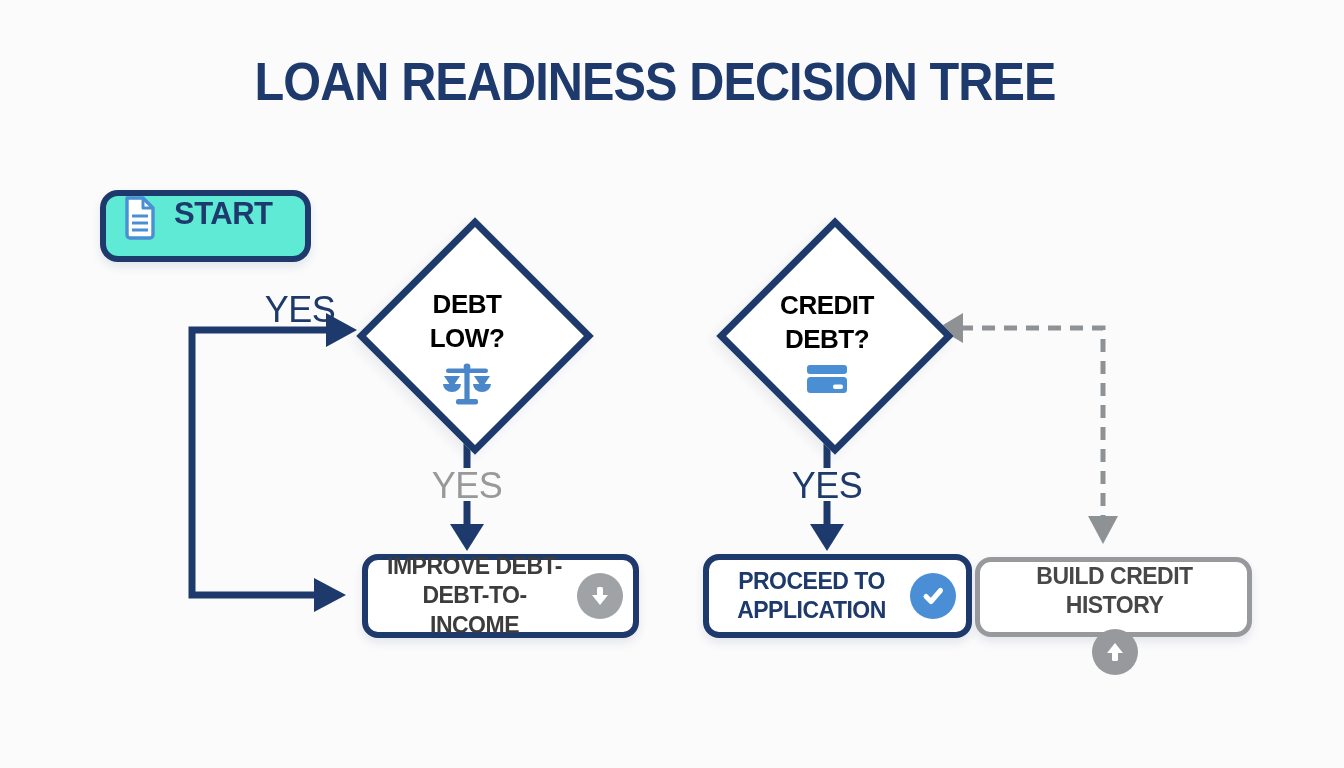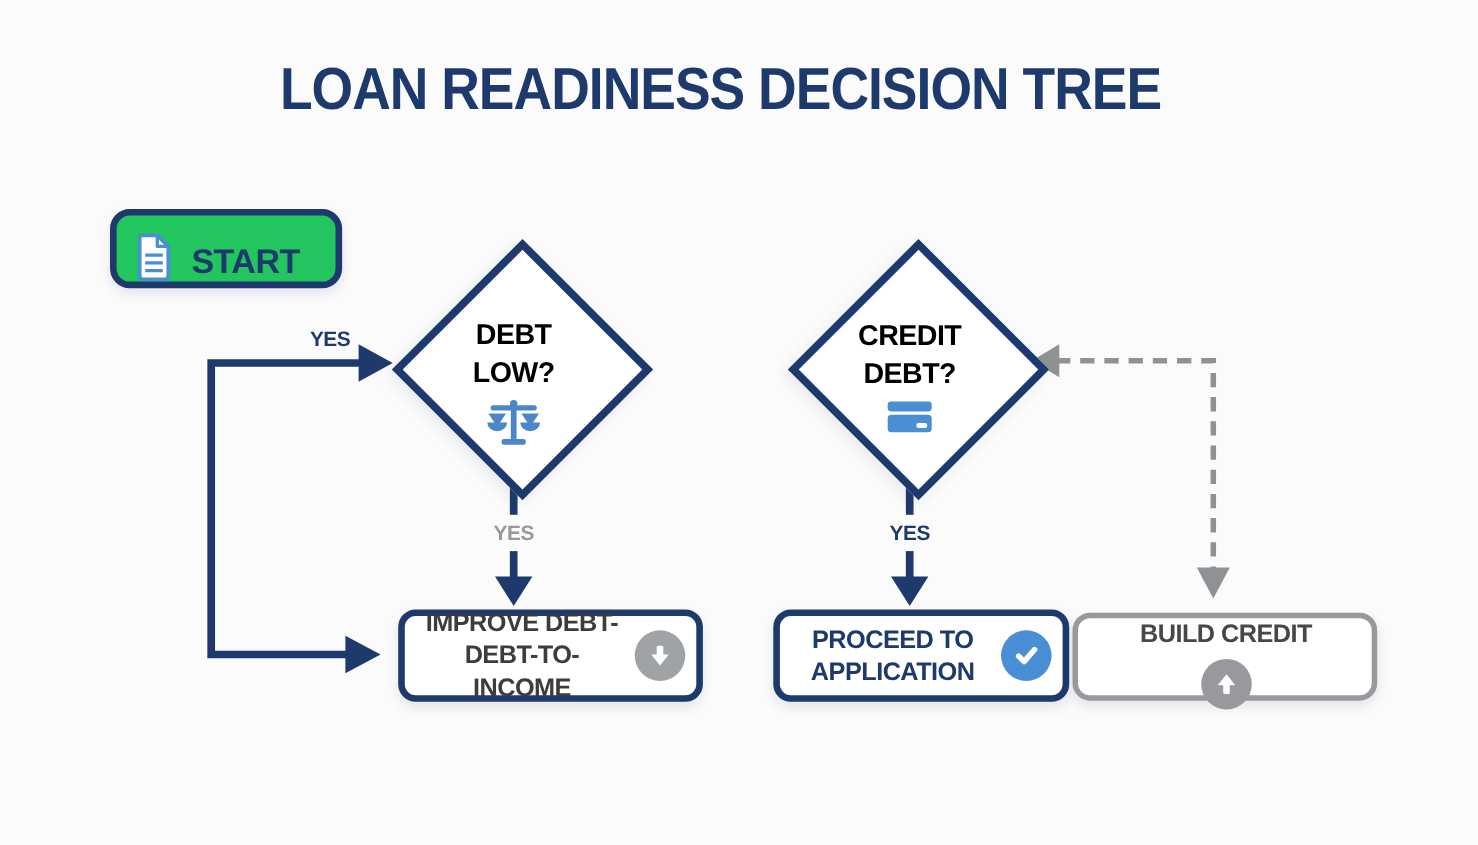--- a/index.html
+++ b/index.html
@@ -13,22 +13,22 @@
   
   .title{
     top:50px;left:0;width:1310px;text-align:center;
     font-size:54px;font-weight:800;color:#1e3a6d;
     letter-spacing:-1px;transform:scaleX(0.9);transform-origin:50% 50%;
     white-space:nowrap;
   }
   
   .start-box{
     left:100px;top:190px;width:183px;height:60px;
-    background:#22c55e;border:6px solid #1e3a6c;border-radius:18px;
-    display:flex;align-items:flex-end;gap:16px;padding-left:16px;
+    background:#5eead4;border:6px solid #1e3a6c;border-radius:18px;
+    display:flex;align-items:flex-start;gap:16px;padding-left:16px;
     box-shadow:0 5px 10px rgba(25,45,90,0.10);
   }
   .start-label{font-size:31px;font-weight:800;color:#1e3a6c;letter-spacing:-0.5px;}
   
   .diamond-shape{
     width:154px;height:154px;background:#ffffff;border:7px solid #1e3a6c;
     transform:rotate(45deg);transform-origin:50% 50%;
     box-shadow:0 6px 12px rgba(25,45,90,0.08);
   }
   .d1{left:391px;top:252px;}
@@ -36,21 +36,21 @@
   .diamond-content{
     width:170px;text-align:center;color:#000000;
     font-size:26px;font-weight:800;line-height:1.3;letter-spacing:-0.5px;
     display:flex;flex-direction:column;align-items:center;
   }
   .dc1{left:382px;top:288px;}
   .dc2{left:742px;top:289px;}
   .diamond-content .dicon{margin-top:6px;}
   
   .yes{
-    font-size:19px;font-weight:700;letter-spacing:-0.5px;
+    font-size:36px;font-weight:400;letter-spacing:-0.5px;
     transform:translate(-50%,-50%);white-space:nowrap;
   }
   .yes-navy{color:#1e3a6c;}
   .yes-gray{color:#98999b;}
   .yes-loop{left:300px;top:310px;}
   .yes-d1{left:467px;top:486px;}
   .yes-d2{left:827px;top:486px;}
   
   .outcome{
     display:flex;align-items:center;gap:8px;background:#ffffff;
@@ -184,20 +184,21 @@
   <div class="circle">
     <svg width="26" height="26" viewBox="0 0 26 26">
       <path d="M6 13.5 L11 18.5 L20.5 7.5" fill="none" stroke="#ffffff" stroke-width="5" stroke-linecap="round" stroke-linejoin="round"></path>
     </svg>
   </div>
 </div>
 
 <div class="abs outcome box3">
   <div class="txt">
     <div>BUILD CREDIT</div>
+    <div>HISTORY</div>
   </div>
   <div class="circle">
     <svg width="24" height="24" viewBox="0 0 24 24">
       <rect x="9" y="11" width="6" height="10" rx="1.5" fill="#ffffff"></rect>
       <polygon points="4,13 20,13 12,3" fill="#ffffff"></polygon>
     </svg>
   </div>
 </div>
 
 </body></html>

